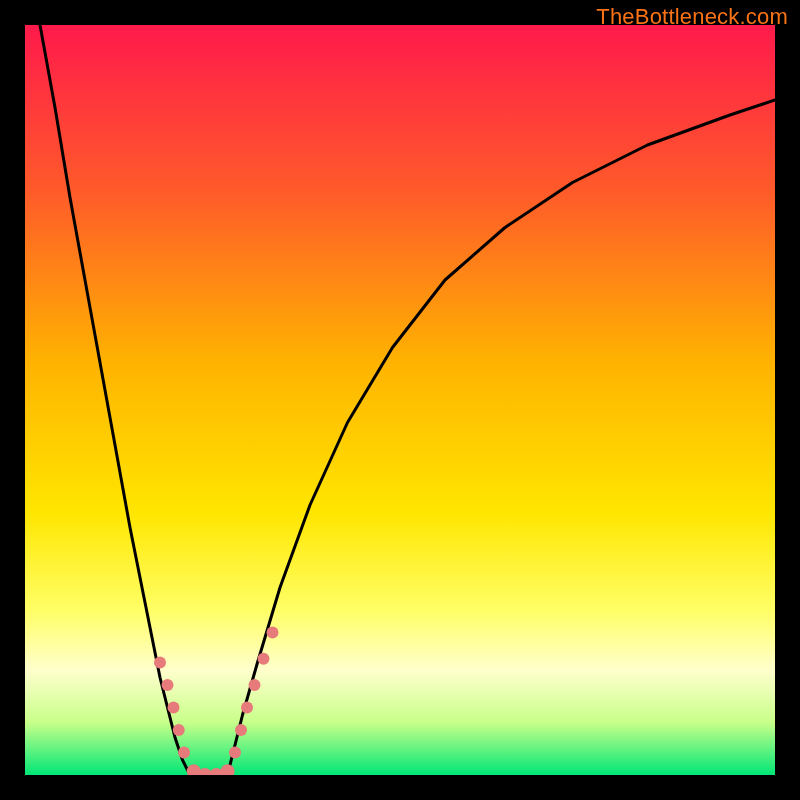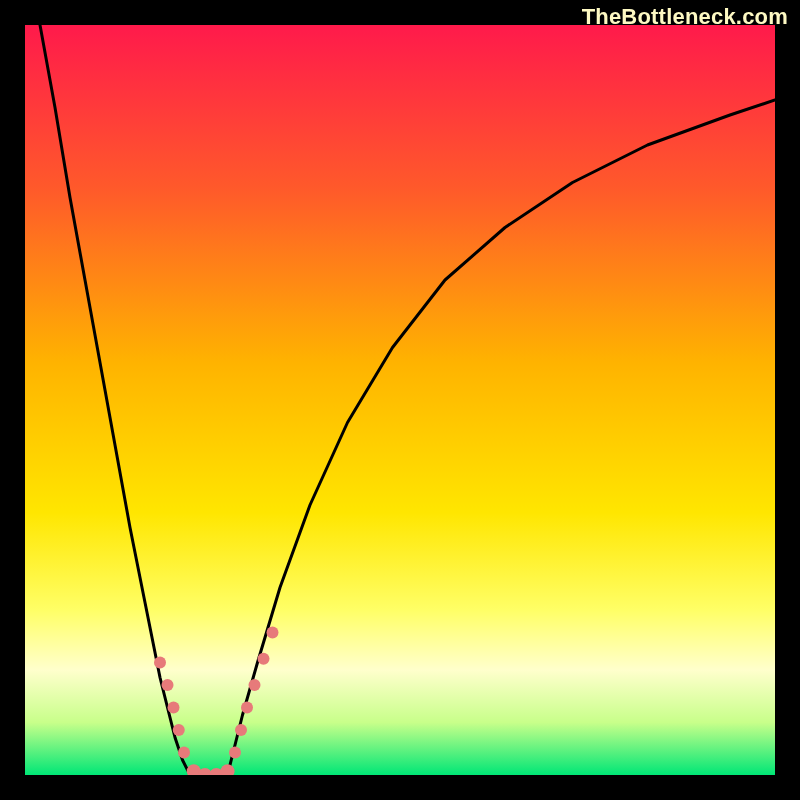--- a/index.html
+++ b/index.html
@@ -22,23 +22,23 @@
     top: 25px;
     left: 25px;
     width: 750px;
     height: 750px;
     overflow: hidden;
   }
   .watermark {
     position: absolute;
     top: 4px;
     right: 12px;
-    color: #fef9c3;
+    color: #f97316;
     font-size: 22px;
-    font-weight: 700;
+    font-weight: 400;
     letter-spacing: 0.2px;
     z-index: 10;
   }
   svg { display: block; }
 </style>
 </head>
 <body>
 
 <div class="frame">
   <div class="watermark">TheBottleneck.com</div>

